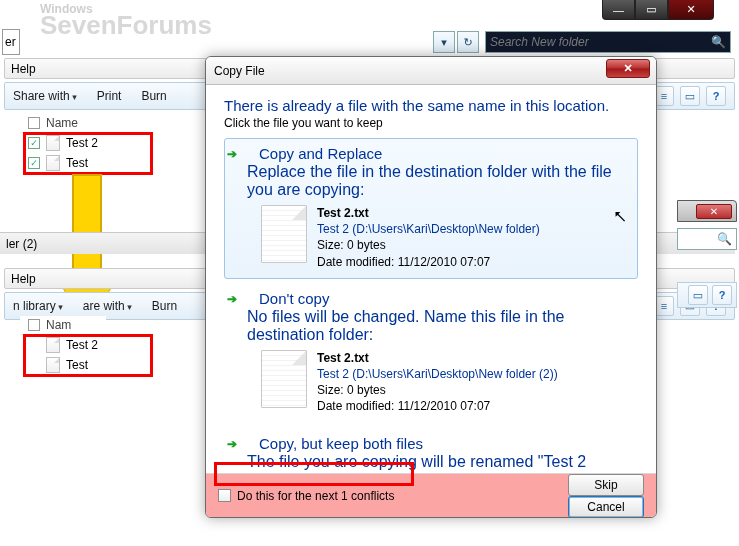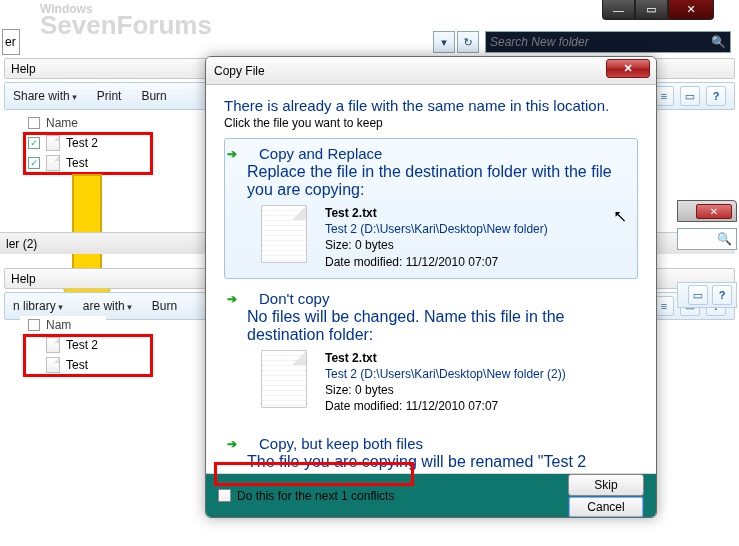--- a/index.html
+++ b/index.html
@@ -68,28 +68,28 @@
   .dlg-title { height:28px; background:linear-gradient(#fdfdfd,#e8e8e8); border-bottom:1px solid #c0c0c0; display:flex; align-items:center; padding:0 8px; font-size:12px;}
   .dlg-close { position:absolute; top:2px; right:6px; width:44px; height:19px; background:linear-gradient(#e07878,#b83030 48%,#a01818 52%,#c84040); border:1px solid #7a1818; border-radius:3px; display:flex; align-items:center; justify-content:center; color:#fff; font-weight:bold; font-size:11px;}
   .dlg-body { padding:10px 18px 0 18px; }
   .dlg-h1 { color:#003399; font-size:15px; margin:2px 0 2px 0; }
   .dlg-sub { font-size:12px; margin-bottom:8px;}
   .option { border:1px solid transparent; border-radius:3px; padding:6px 8px 8px 8px; margin-bottom:4px; position:relative;}
   .option.hl { border-color:#9fc5e8; background:linear-gradient(#f4faff,#eaf4fd);}
   .opt-arrow { position:absolute; left:2px; top:8px; color:#18a020; font-size:12px; font-weight:bold;}
   .opt-title { color:#003399; font-size:15px; margin-left:26px;}
   .opt-desc { color:#003399; font-size:16px; margin-left:14px; margin-top:1px;}
-  .file-block { display:flex; margin-top:6px; margin-left:28px; gap:18px;}
+  .file-block { display:flex; margin-top:6px; margin-left:28px; gap:10px;}
   .bigfile { width:46px; height:58px; border:1px solid #c8c8c8; background:repeating-linear-gradient(#fff,#fff 4px,#f2f2f2 4px,#f2f2f2 5px); position:relative; border-radius:1px;}
   .bigfile::after { content:""; position:absolute; top:0; right:0; width:0; height:0; border-width:0 0 14px 14px; border-style:solid; border-color:transparent transparent #e6e6e6 transparent;}
   .file-meta div { line-height:1.35; }
   .file-meta .fname { font-weight:bold; }
   .file-meta .fpath { color:#003399; }
   .cursor { position:absolute; top:150px; right:30px; font-size:18px; color:#000; pointer-events:none;}
-  .dlg-footer { position:absolute; bottom:0; left:0; right:0; height:44px; background:#0f766e; border-top:1px solid #d6d6d6; display:flex; align-items:center; padding:0 12px;}
+  .dlg-footer { position:absolute; bottom:0; left:0; right:0; height:44px; background:#fca5a5; border-top:1px solid #d6d6d6; display:flex; align-items:center; padding:0 12px;}
   .footer-chk { width:13px; height:13px; border:1px solid #8a8a8a; background:linear-gradient(#fff,#eee); margin-right:6px;}
   .dlg-footer .btns { margin-left:auto; display:flex; gap:0;flex-direction:column;}
   .btn { min-width:76px; height:22px; border:1px solid #8a8a8a; border-radius:3px; background:linear-gradient(#fdfdfd,#e4e4e4); display:flex; align-items:center; justify-content:center; font-size:12px;}
   .btn.primary { border-color:#2a72b5; box-shadow:0 0 0 1px #7fb6e6 inset; }
 
   
   .rwin { position:absolute; top:200px; right:2px; width:60px; }
   .rwin .rtop { height:22px; border:1px solid #5a5a5a; background:linear-gradient(#e0e0e0,#bcbcbc); display:flex; justify-content:flex-end; align-items:center; padding-right:4px; border-radius:0 4px 0 0;}
   .rwin .rx { width:36px; height:15px; background:linear-gradient(#e07878,#b83030); border:1px solid #7a1818; border-radius:2px; color:#fff; font-size:10px; display:flex; align-items:center; justify-content:center;}
   .rwin .rsearch { height:22px; margin-top:6px; border:1px solid #8aa; background:#fff; display:flex; align-items:center; justify-content:flex-end; padding:0 4px; color:#2a6aa8;}

